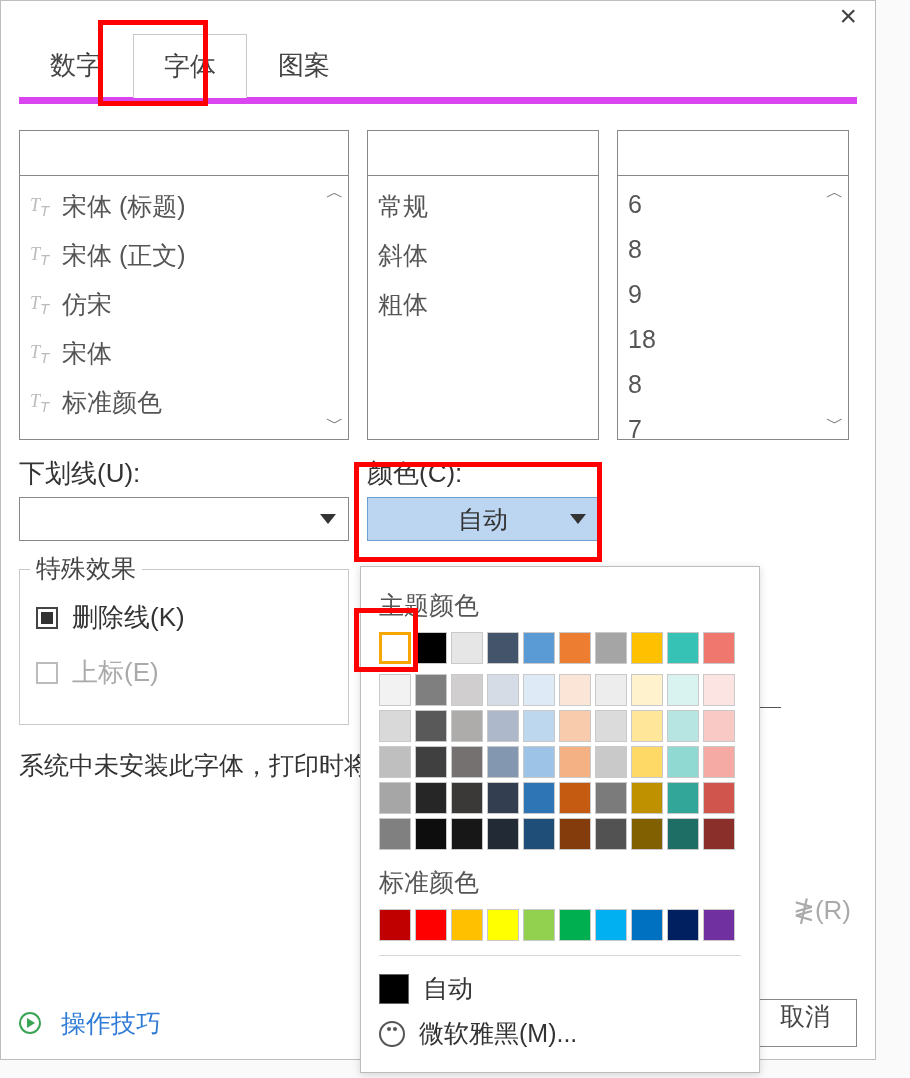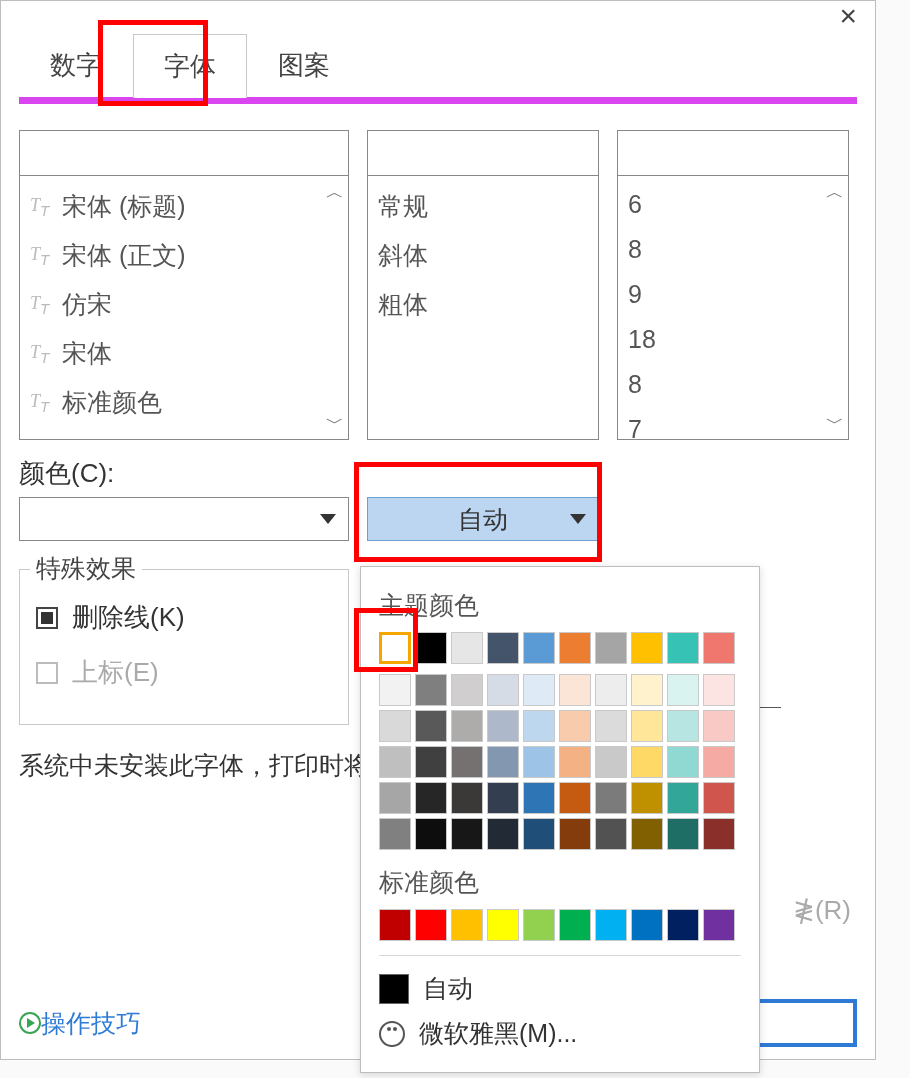--- a/index.html
+++ b/index.html
@@ -35,21 +35,21 @@
   .combo .caret { position:absolute; right:12px; top:50%; transform:translateY(-50%); border-left:8px solid transparent; border-right:8px solid transparent; border-top:10px solid #333; }
   .fieldset { border:1px solid #c9c9c9; margin-top:28px; padding:20px 16px 24px; width:330px; position:relative; }
   .fieldset .legend { position:absolute; top:-18px; left:10px; background:#fff; padding:0 6px; font-size:25px; color:#444; }
   .chk-row { display:flex; align-items:center; gap:14px; font-size:26px; padding:10px 0; }
   .chk { width:22px; height:22px; border:2px solid #444; display:flex; align-items:center; justify-content:center; }
   .chk .inner { width:12px; height:12px; background:#333; }
   .chk.disabled { border-color:#bbb; }
   .disabled-text { color:#aaa; }
   .hint { font-size:25px; color:#333; margin-top:24px; }
   .footer { position:absolute; bottom:12px; left:18px; right:18px; display:flex; align-items:center; justify-content:space-between; }
-  .tip-link { color:#2e7bd6; font-size:25px; display:flex; align-items:center; gap:0; }
+  .tip-link { color:#2e7bd6; font-size:25px; display:flex; align-items:center; gap:20px; }
   .circ-play { width:22px; height:22px; border:2px solid #3aa455; border-radius:50%; display:flex; align-items:center; justify-content:center; }
   .circ-play::before { content:""; border-left:8px solid #3aa455; border-top:5px solid transparent; border-bottom:5px solid transparent; margin-left:2px; }
   .btn { height:48px; padding:0 26px; border:1px solid #888; background:#fff; font-size:25px; color:#444; cursor:pointer; }
   .btn.hl { border:4px solid #2e7bd6; }
   .color-pop { position:absolute; left:360px; top:566px; width:400px; background:#fff; border:1px solid #bdbdbd; box-shadow:0 2px 8px rgba(0,0,0,.15); padding:14px 18px 16px; z-index:40; }
   .pop-head { font-size:25px; color:#555; margin:8px 0 10px; }
   .swatch-grid { display:grid; grid-template-columns:repeat(10,32px); gap:4px; }
   .swatch-grid.tight { gap:4px 4px; margin-top:10px; }
   .sw { width:32px; height:32px; border:1px solid #c9c9c9; cursor:pointer; }
   .sw.sel { border:3px solid #f7a600; background:#fff; }
@@ -151,20 +151,21 @@
             </div>
           <div class="item">
               <span>7</span>
             </div>
         </div>
       </div>
     </div>
   </div>
 
   <div class="row2-labels">
+    <div>下划线(U):</div>
     <div>颜色(C):</div>
   </div>
   <div class="row2">
     <div class="combo" style="width:330px">
       <div class="caret"></div>
     </div>
     <div class="combo selected" style="width:232px">
       <span style="font-size:25px">自动</span>
       <div class="caret"></div>
     </div>
@@ -189,20 +190,21 @@
   <div class="preview-line"></div>
   <div class="reset-ghost">≹(R)</div>
 
   <div class="footer">
     <div class="tip-link">
       <span class="circ-play"></span>
       <span>操作技巧</span>
     </div>
     <div style="display:flex; gap:16px;">
       <div class="btn hl" style="width:110px"></div>
+      <div class="btn">取消</div>
     </div>
   </div>
 </div>
 
 <div class="red-box rb-tab"></div>
 <div class="red-box rb-color"></div>
 <div class="red-box rb-swatch"></div>
 
 <div class="color-pop">
   <div class="pop-head">主题颜色</div>

